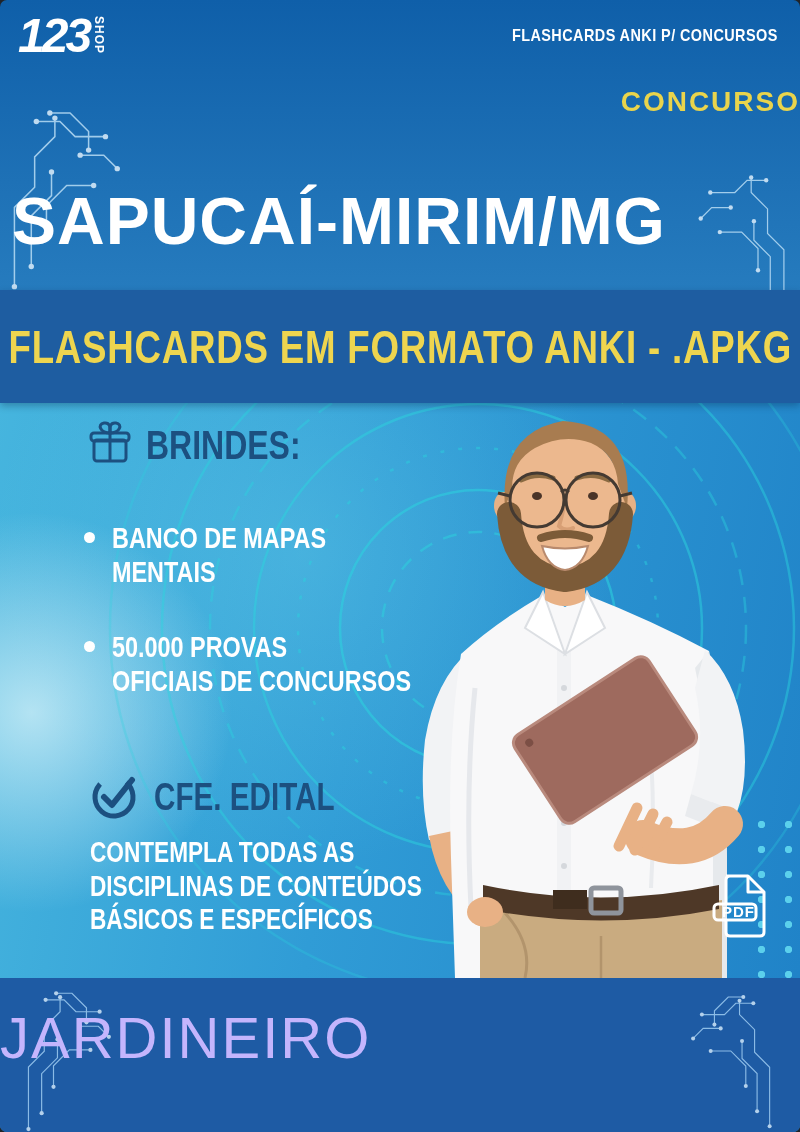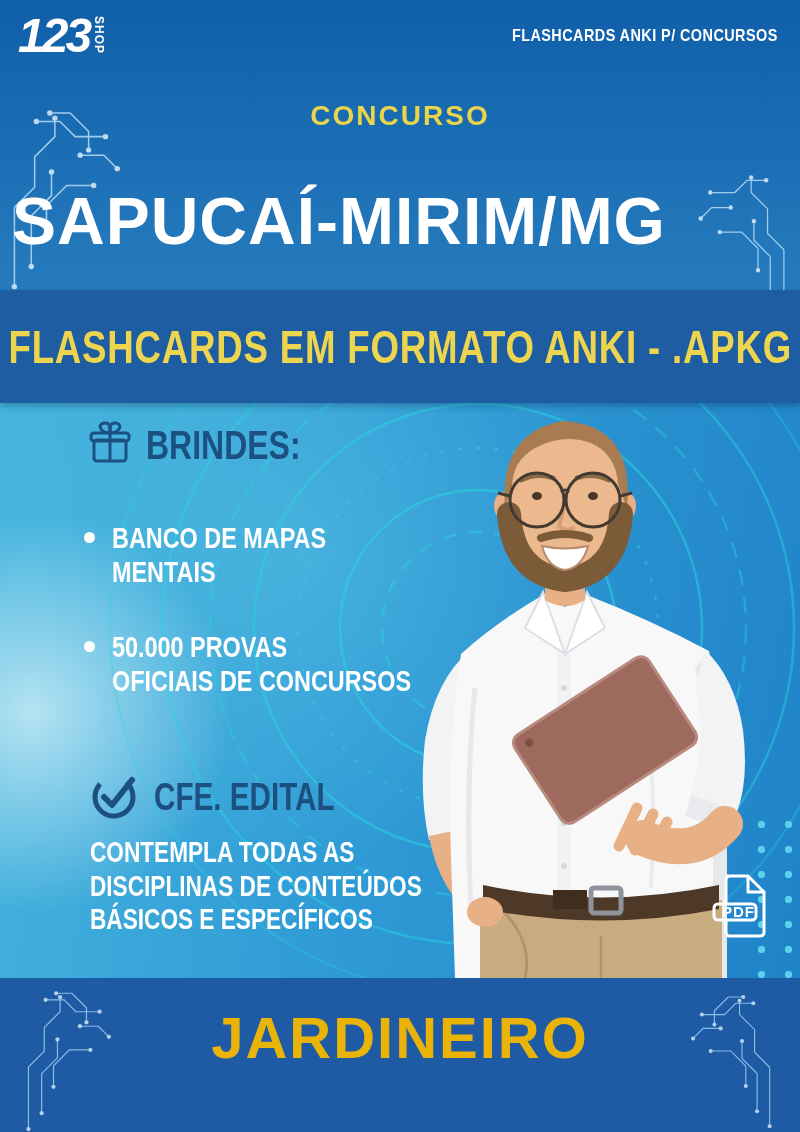--- a/index.html
+++ b/index.html
@@ -1,19 +1,20 @@
 <!DOCTYPE html>
 <html><head>
 <meta charset="utf-8">
 <style>
   html,body { margin:0; padding:0; background:#20242a; }
   .stage {
     position:relative; width:800px; height:1132px; overflow:hidden;
     font-family:"Liberation Sans", sans-serif;
     background: linear-gradient(180deg,#0f5fa9 0%, #1e71b6 16%, #2b82c3 32%, #2e86c6 100%);
+    border-radius: 7px;
   }
   
   .photo-area {
     position:absolute; left:0; top:388px; width:800px; height:590px;
     background:
       radial-gradient(circle at 4% 55%, rgba(228,249,252,0.70) 0%, rgba(228,249,252,0) 24%),
       radial-gradient(circle at 38% 28%, rgba(120,222,238,0.28) 0%, rgba(120,222,238,0) 48%),
       linear-gradient(100deg,#46b5de 0%, #309cd6 45%, #2083c8 100%);
   }
   .arcs { position:absolute; left:0; top:0; z-index:2; }
@@ -36,34 +37,34 @@
     box-shadow:0 3px 7px rgba(0,25,55,0.30);
   }
   .format-text {
     font-size:47px; font-weight:bold; color:#eed54f; letter-spacing:1px;
     transform:scaleX(0.78); white-space:nowrap;
   }
   .bottom-banner {
     position:absolute; left:0; top:978px; width:800px; height:154px; background:#1e5ba4; z-index:5;
   }
   .role-text {
-    position:absolute; left:0; top:26px; width:100%; text-align:center;
-    font-size:58px; font-weight:bold; color:#eab308; letter-spacing:2px;
+    position:absolute; left:0; top:26px; width:100%; text-align:left;
+    font-size:58px; font-weight:normal; color:#c4b5fd; letter-spacing:2px;
   }
   
   .logo { position:absolute; left:18px; top:12px; display:flex; z-index:6; }
   .logo-number { font-size:48px; line-height:1; font-weight:bold; font-style:italic; color:#fff; letter-spacing:-3px; }
   .logo-shop { writing-mode:vertical-rl; font-size:12px; font-weight:bold; color:#fff; letter-spacing:1px; margin-left:3px; padding-top:4px; }
   .tagline {
     position:absolute; right:22px; top:26px; z-index:6;
     font-size:17px; font-weight:bold; color:#fff; letter-spacing:0.5px;
     transform:scaleX(0.85); transform-origin:right center; white-space:nowrap;
   }
   
-  .kicker { position:absolute; left:0; top:100px; width:100%; text-align:center;
+  .kicker { position:absolute; left:0; top:86px; width:100%; text-align:right;
     font-size:28px; font-weight:bold; color:#e9d44c; letter-spacing:2px; z-index:6; }
   .title1 { position:absolute; left:0; top:113px; width:100%; text-align:center;
     font-size:66px; font-weight:bold; color:#fff; letter-spacing:5px; z-index:6; }
   .title2 { position:absolute; left:12px; top:183px; width:100%; text-align:left;
     font-size:66px; font-weight:bold; color:#fff; letter-spacing:1px; z-index:6; }
   
   .gift-icon { position:absolute; left:86px; top:420px; z-index:6; }
   .bonus-heading { position:absolute; left:146px; top:422px; font-size:41px; font-weight:bold;
     color:#1c5080; transform:scaleX(0.78); transform-origin:left top; z-index:6; }
   .bonus-list { position:absolute; left:84px; top:480px; margin:0; padding:0; list-style:none; z-index:6; }

